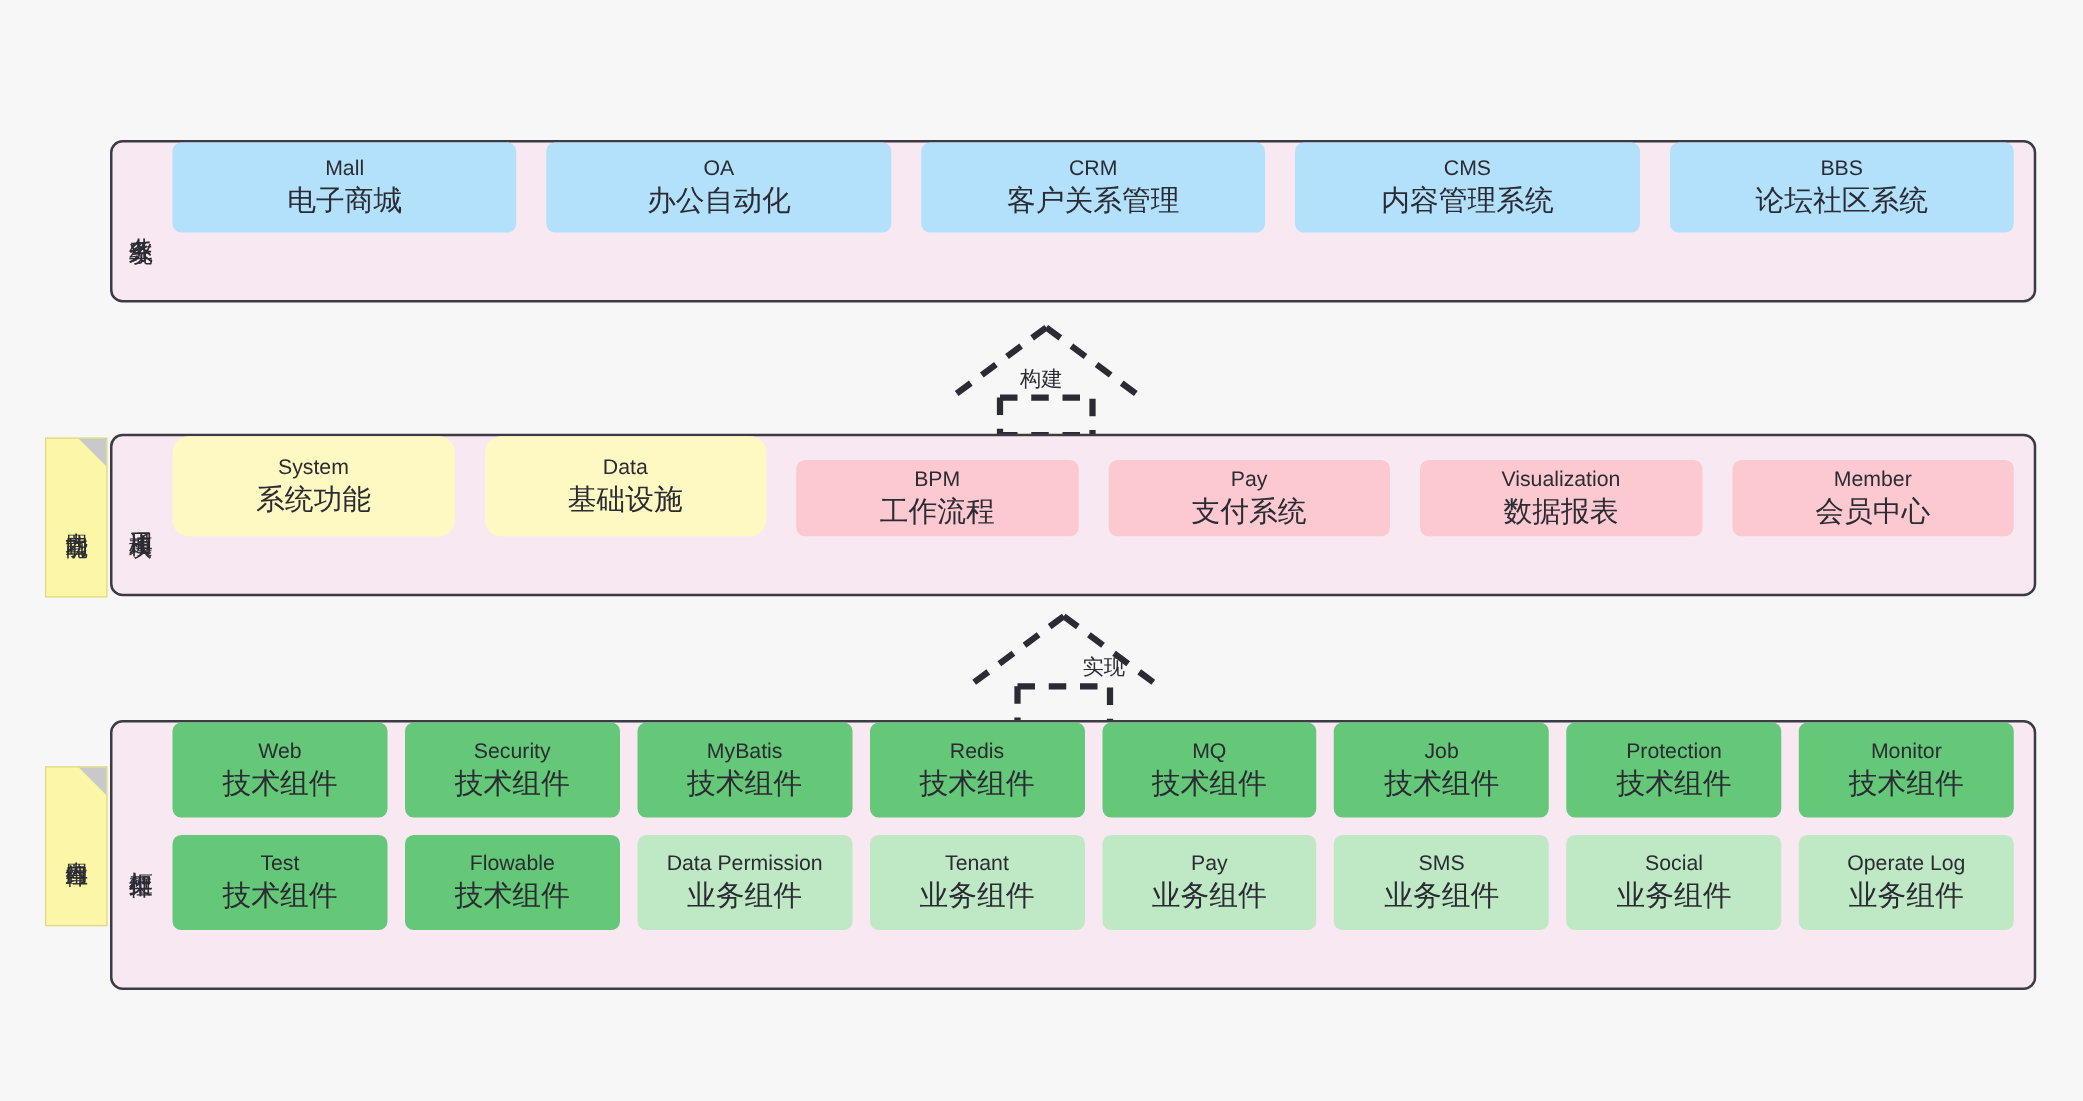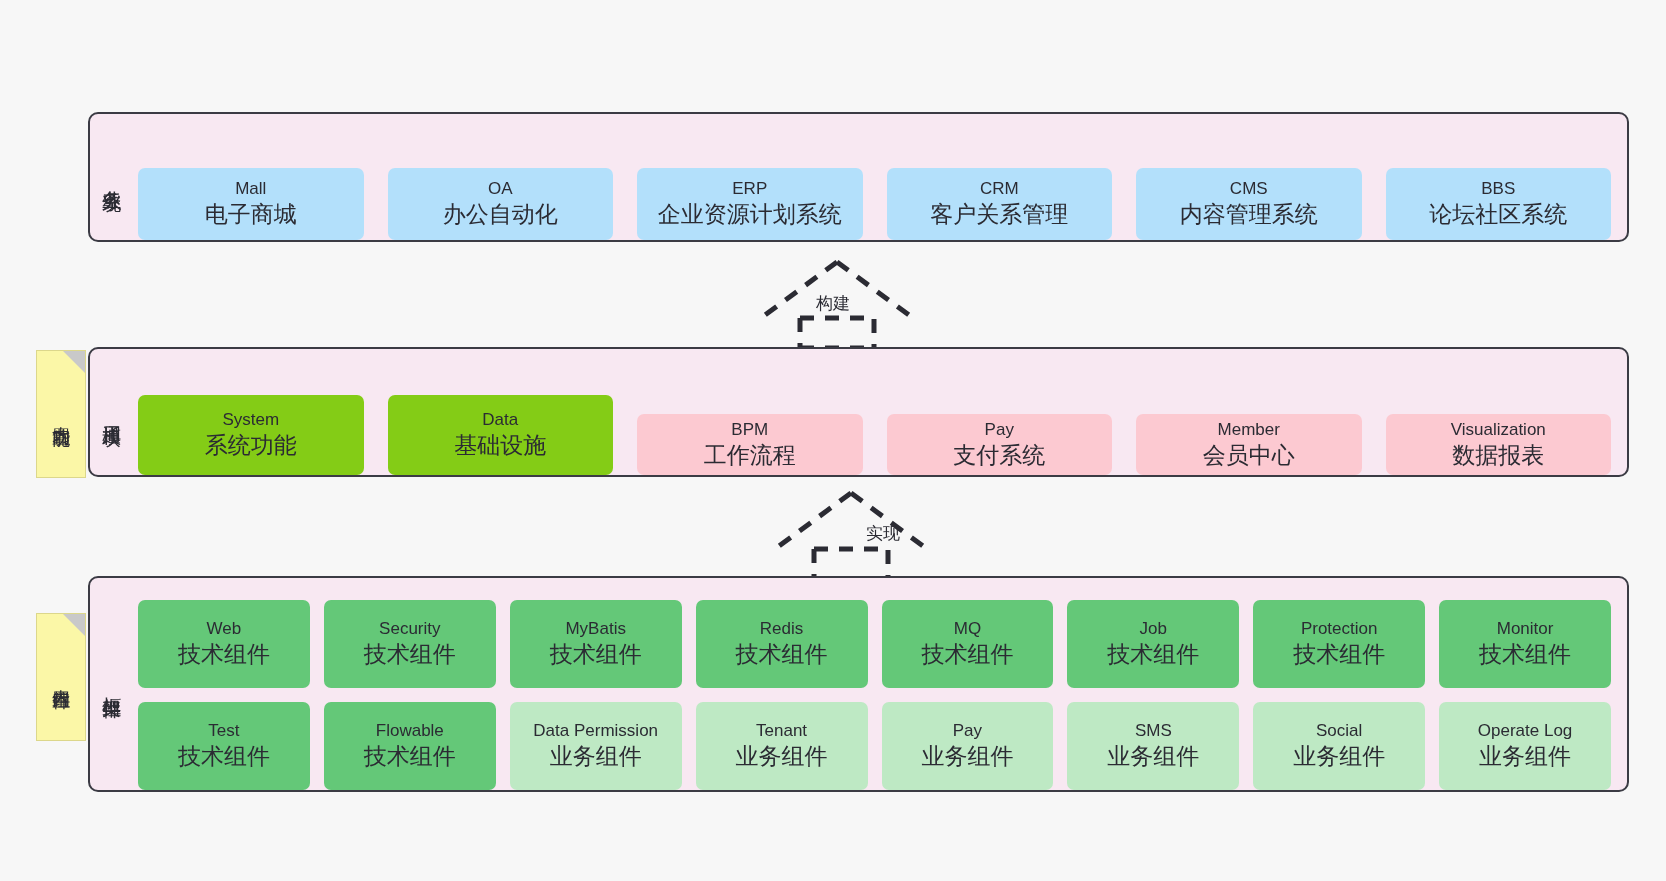--- a/index.html
+++ b/index.html
@@ -42,21 +42,21 @@
     letter-spacing: 1px;
     writing-mode: vertical-rl;
     text-orientation: upright;
     white-space: nowrap;
     user-select: none;
   }
   .layer-body {
     flex: 1 1 auto;
     display: flex;
     flex-direction: column;
-    justify-content: flex-end;
+    justify-content: flex-start;
     gap: 14px;
     padding: 0 16px 0 4px;
     box-sizing: border-box;
   }
   .row {
     display: flex;
     gap: 24px;
     align-items: stretch;
   }
   .cell {
@@ -72,33 +72,33 @@
     color: #2b2b33;
     box-sizing: border-box;
     padding: 6px 4px;
     user-select: none;
   }
   .cell .en { font-size: 17px; }
   .cell .cn { font-size: 23px; }
 
   
   .c-blue       { background: #b3e0fb; }
-  .c-red        { background: #84cc16; }
+  .c-red        { background: #fef9c3; border-radius: 13px; }
   .c-pink       { background: #fcc9d1; margin-top: 19px; }
   .c-green      { background: #64c878; }
   .c-lightgreen { background: #bee9c4; }
 
   
   #layer-business  { left: 88px;  top: 112px; width: 1541px; height: 130px; }
   #layer-modules   { left: 88px;  top: 347px; width: 1541px; height: 130px; }
   #layer-framework { left: 88px;  top: 576px; width: 1541px; height: 216px; }
 
   #layer-business  .row { height: 72px; }
   #layer-modules   .row { height: 80px; }
-  #layer-framework .row { height: 88px; gap: 14px; }
+  #layer-framework .row { height: 76px; gap: 14px; }
 
   
   .note {
     position: absolute;
     width: 50px;
     background: #fbf7a7;
     border: 1px solid #dcd78b;
     box-sizing: border-box;
     display: flex;
     align-items: center;
@@ -151,24 +151,20 @@
       <div class="row">
         <div class="cell c-blue">
           <span class="en">Mall</span>
           <span class="cn">电子商城</span>
         </div>
         <div class="cell c-blue">
           <span class="en">OA</span>
           <span class="cn">办公自动化</span>
         </div>
         <div class="cell c-blue">
-          <span class="en">ERP</span>
-          <span class="cn">企业资源计划系统</span>
-        </div>
-        <div class="cell c-blue">
           <span class="en">CRM</span>
           <span class="cn">客户关系管理</span>
         </div>
         <div class="cell c-blue">
           <span class="en">CMS</span>
           <span class="cn">内容管理系统</span>
         </div>
         <div class="cell c-blue">
           <span class="en">BBS</span>
           <span class="cn">论坛社区系统</span>
@@ -201,26 +197,26 @@
         </div>
         <div class="cell c-pink">
           <span class="en">BPM</span>
           <span class="cn">工作流程</span>
         </div>
         <div class="cell c-pink">
           <span class="en">Pay</span>
           <span class="cn">支付系统</span>
         </div>
         <div class="cell c-pink">
+          <span class="en">Visualization</span>
+          <span class="cn">数据报表</span>
+        </div>
+        <div class="cell c-pink">
           <span class="en">Member</span>
           <span class="cn">会员中心</span>
-        </div>
-        <div class="cell c-pink">
-          <span class="en">Visualization</span>
-          <span class="cn">数据报表</span>
         </div>
       </div>
     </div>
   </div>
 
   <svg class="arrow" id="arrow-implement" viewBox="0 0 170 92">
     <path d="M85 6 L161 62 M85 6 L9 62" fill="none" stroke="#2b2b33" stroke-width="5" stroke-dasharray="14,11"></path>
     <path d="M48 62 L122 62 L122 92 M48 62 L48 92 M48 92 L122 92" fill="none" stroke="#2b2b33" stroke-width="5" stroke-dasharray="14,11"></path>
   </svg>
   <span class="arrow-label" id="label-implement">实现</span>

